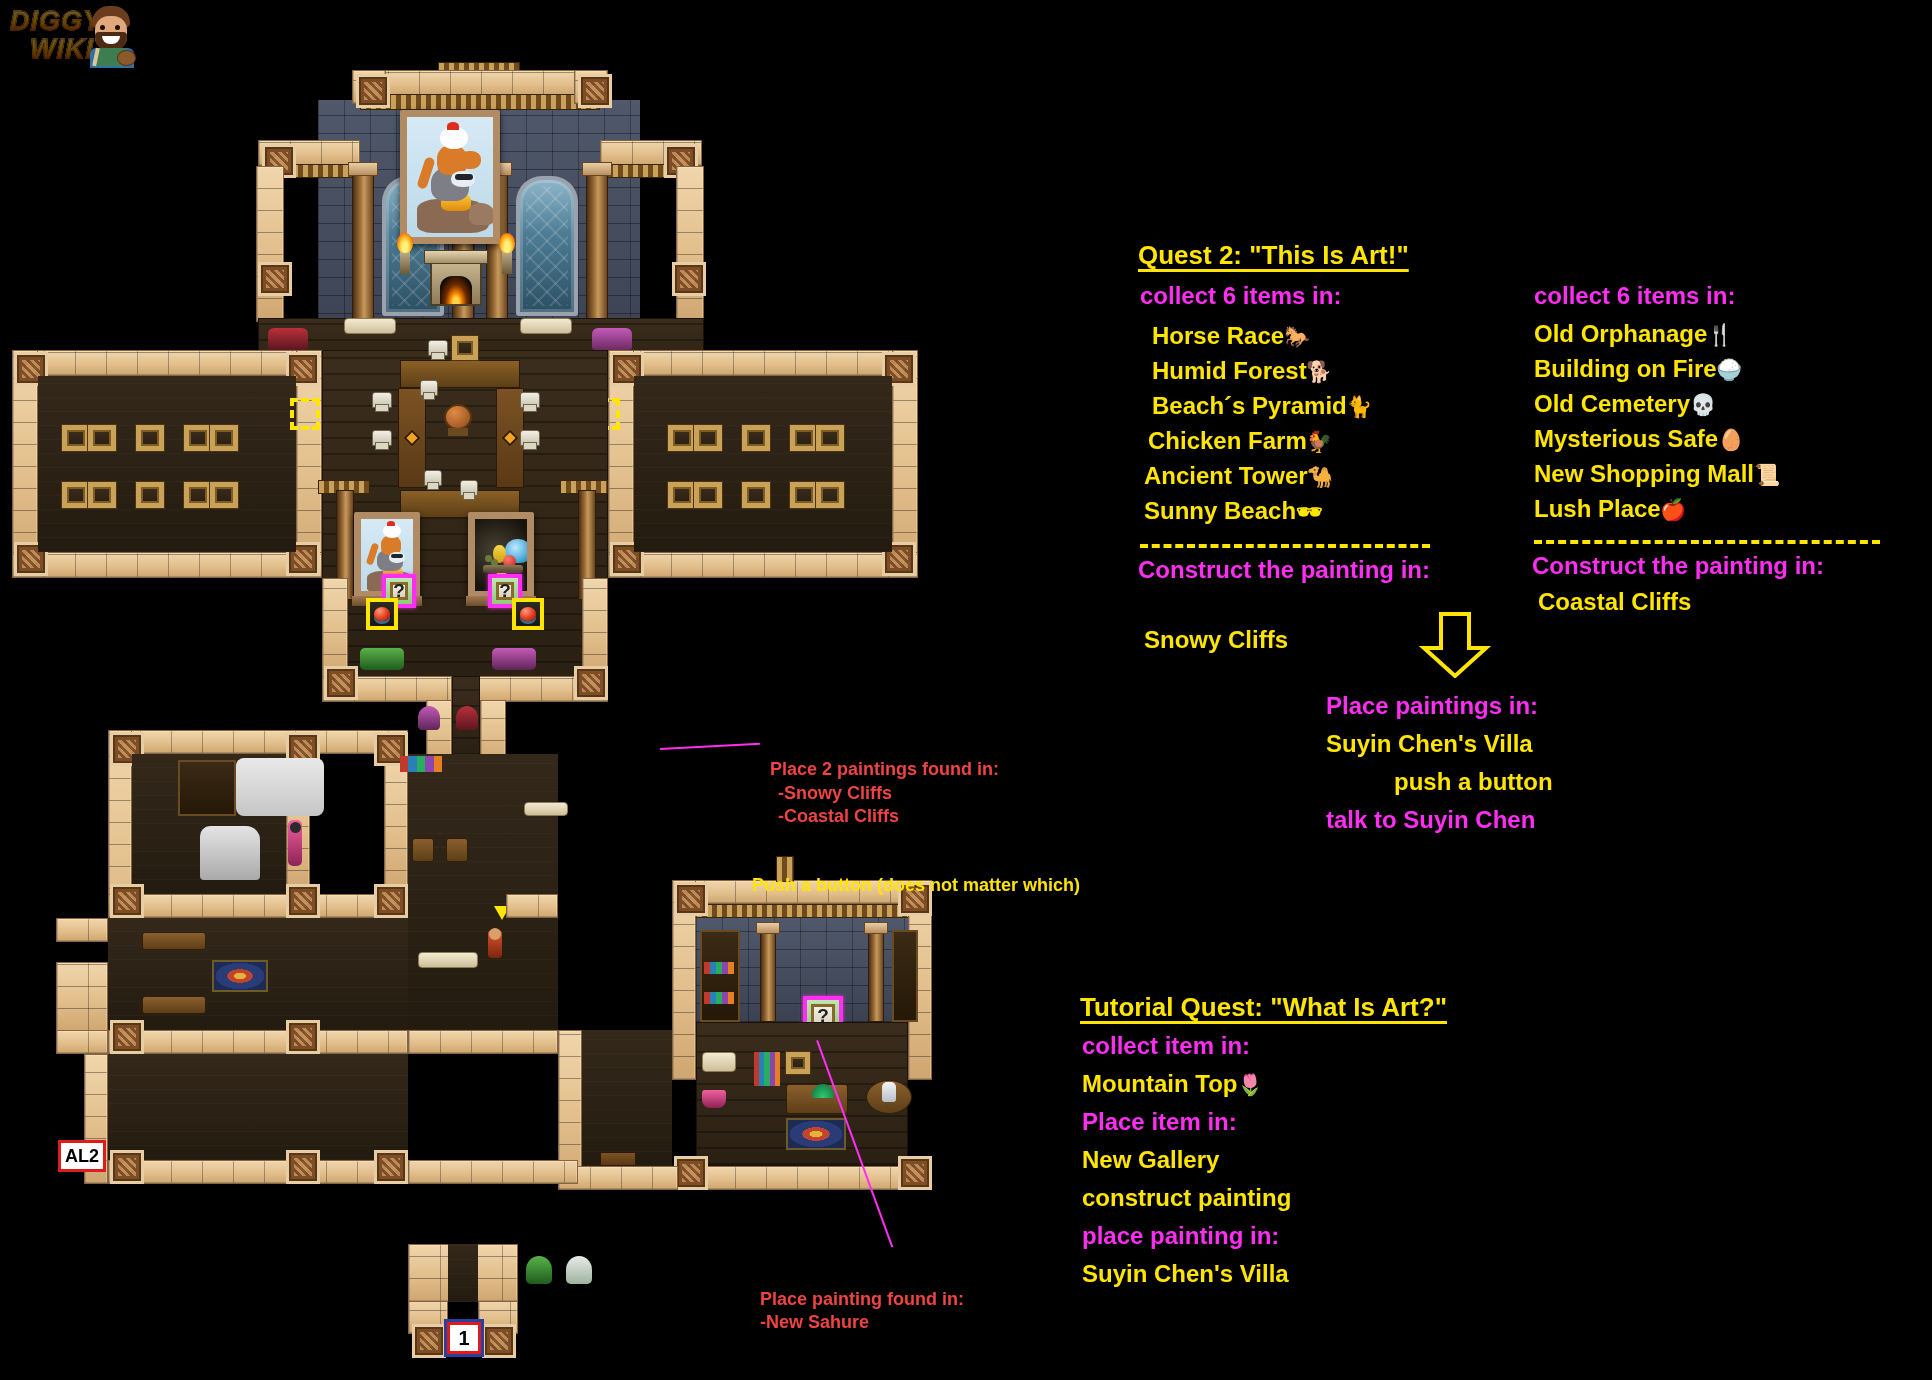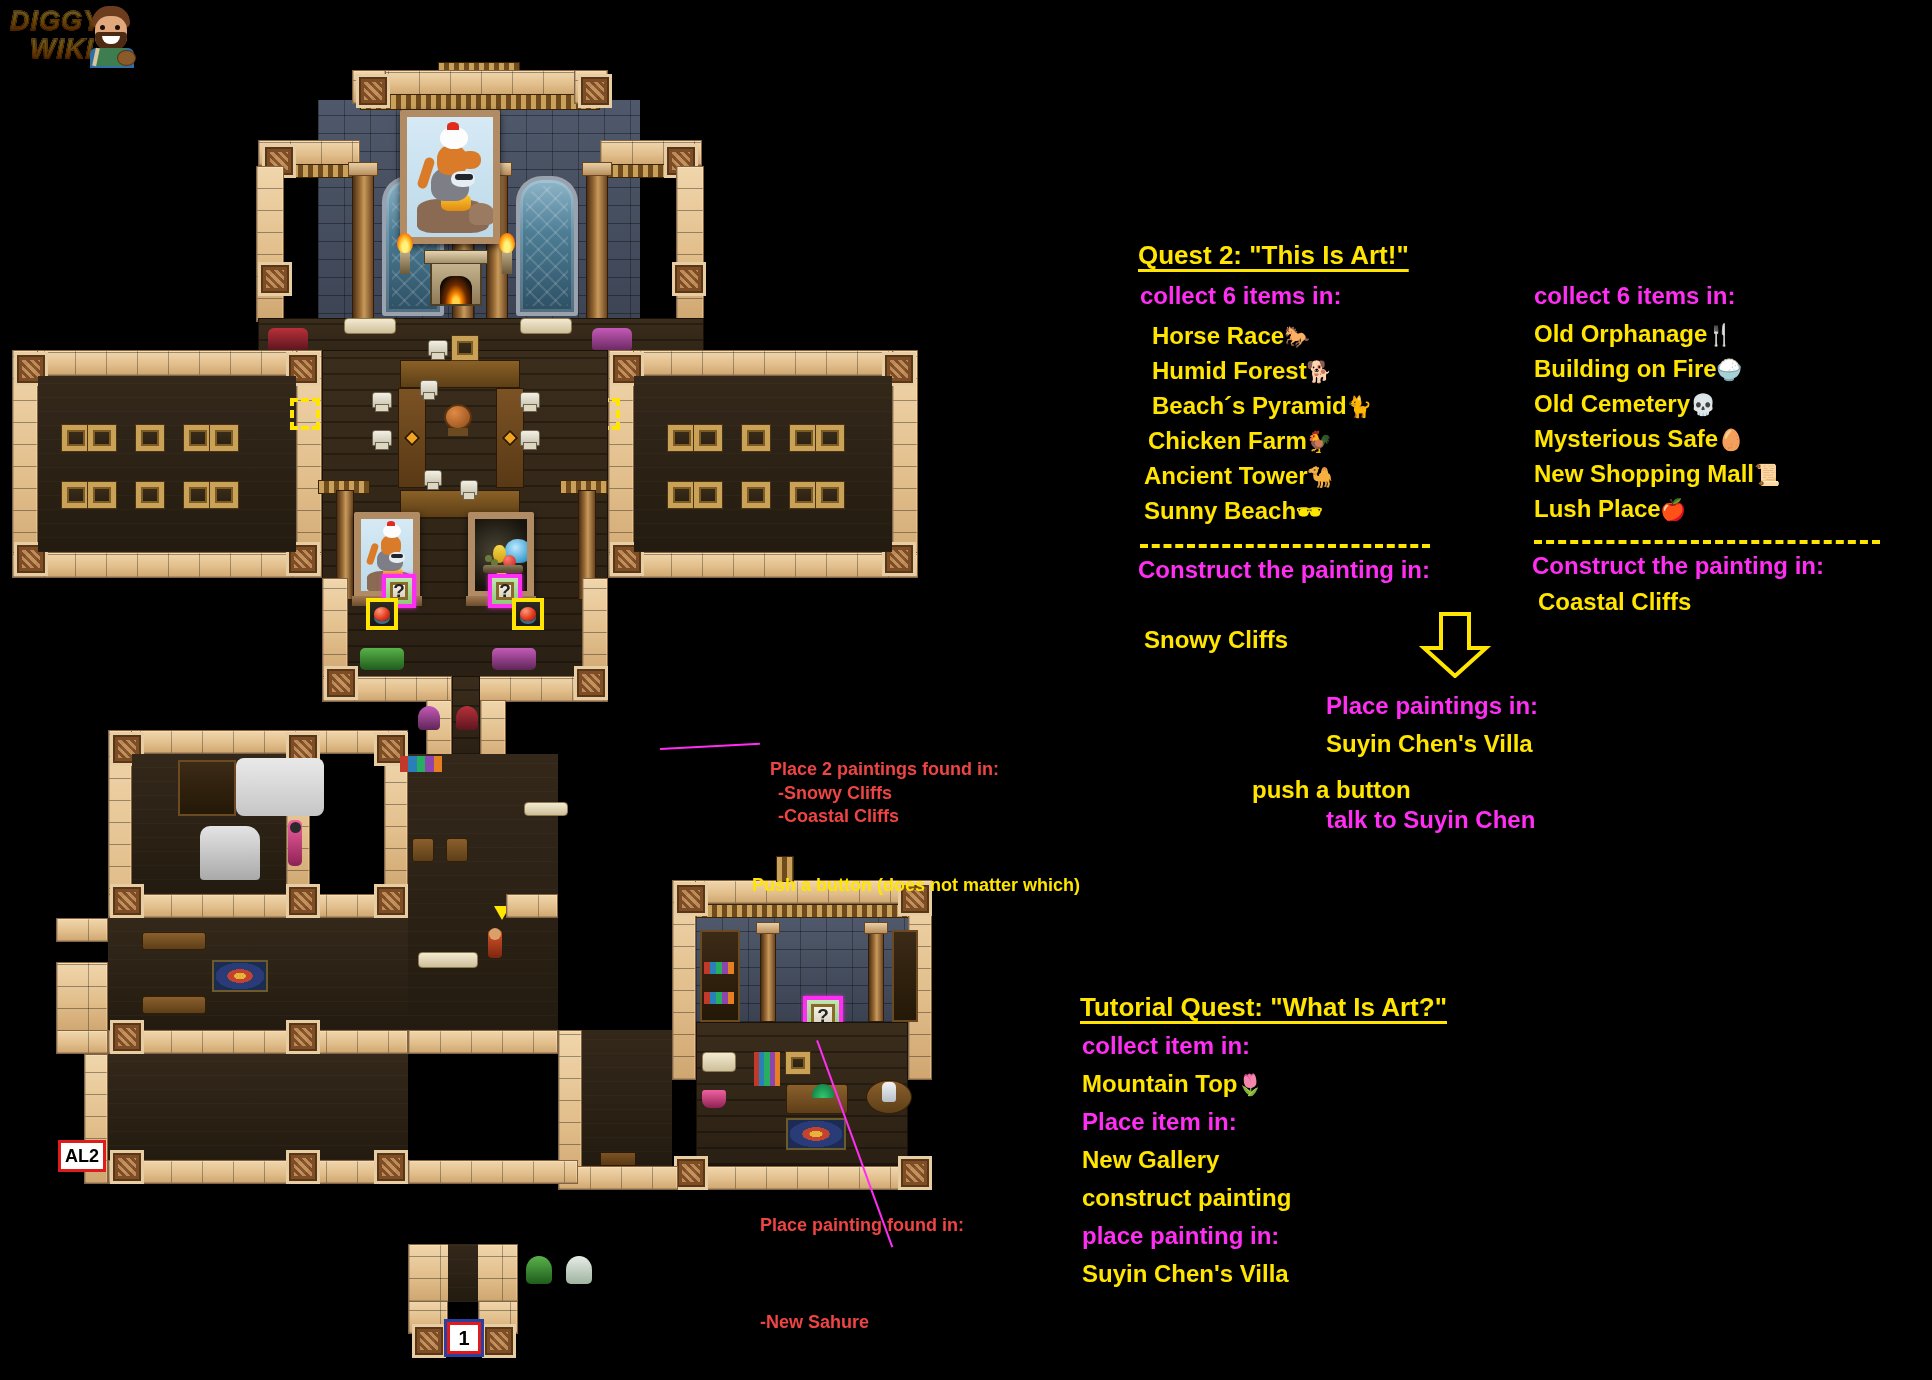--- a/index.html
+++ b/index.html
@@ -616,21 +616,21 @@
 
     <div class="lead-line" style="left:660px;top:748px;width:100px;transform:rotate(-3deg);"></div>
     <div class="lead-line" style="left:818px;top:1040px;width:220px;transform:rotate(70deg);"></div>
   </div>
 
   <div class="ann magenta" style="left:770px;top:758px;font-size:18px;">Place 2 paintings found in:</div>
   <div class="ann magenta" style="left:778px;top:782px;font-size:18px;">-Snowy Cliffs</div>
   <div class="ann magenta" style="left:778px;top:805px;font-size:18px;">-Coastal Cliffs</div>
   <div class="ann yellow" style="left:752px;top:830px;font-size:18px;">Push a button (does not matter which)</div>
 
-  <div class="ann magenta" style="left:760px;top:1214px;font-size:18px;">Place painting found in:</div>
+  <div class="ann magenta" style="left:760px;top:1288px;font-size:18px;">Place painting found in:</div>
   <div class="ann magenta" style="left:760px;top:1311px;font-size:18px;">-New Sahure</div>
 
   <div class="q-head" style="position:absolute;left:1138px;top:240px;">Quest 2: "This Is Art!"</div>
 
   <div class="q-sub" style="position:absolute;left:1140px;top:282px;">collect 6 items in:</div>
   <div style="position:absolute;left:1140px;top:320px;">
     <div class="q-item" style="padding:2px 0 5px 12px;">
       <span>Horse Race</span><span class="emoji">🐎</span>
     </div>
     <div class="q-item" style="padding:2px 0 5px 12px;">
@@ -679,21 +679,21 @@
   <div class="q-item" style="position:absolute;left:1538px;top:588px;">Coastal Cliffs</div>
 
   <div class="big-arrow" style="left:1416px;top:612px;">
     <svg width="78" height="66" viewBox="0 0 78 66">
       <polygon points="25,2 53,2 53,36 70,36 39,64 8,36 25,36" fill="none" stroke="#ffe500" stroke-width="4" stroke-linejoin="miter"></polygon>
     </svg>
   </div>
 
   <div class="q-sub" style="position:absolute;left:1326px;top:692px;">Place paintings in:</div>
   <div class="q-item" style="position:absolute;left:1326px;top:730px;">Suyin Chen's Villa</div>
-  <div class="q-item" style="position:absolute;left:1252px;top:768px;margin-top:8px;">push a button</div>
+  <div class="q-item" style="position:absolute;left:1394px;top:768px;">push a button</div>
   <div class="q-sub" style="position:absolute;left:1326px;top:806px;">talk to Suyin Chen</div>
 
   <div class="q-head" style="position:absolute;left:1080px;top:992px;">Tutorial Quest: "What Is Art?"</div>
   <div class="q-sub" style="position:absolute;left:1082px;top:1032px;">collect item in:</div>
   <div class="q-item" style="position:absolute;left:1082px;top:1070px;">
     <span>Mountain Top</span><span class="emoji">🌷</span>
   </div>
   <div class="q-sub" style="position:absolute;left:1082px;top:1108px;">Place item in:</div>
   <div class="q-item" style="position:absolute;left:1082px;top:1146px;">New Gallery</div>
   <div class="q-item" style="position:absolute;left:1082px;top:1184px;">construct painting</div>

